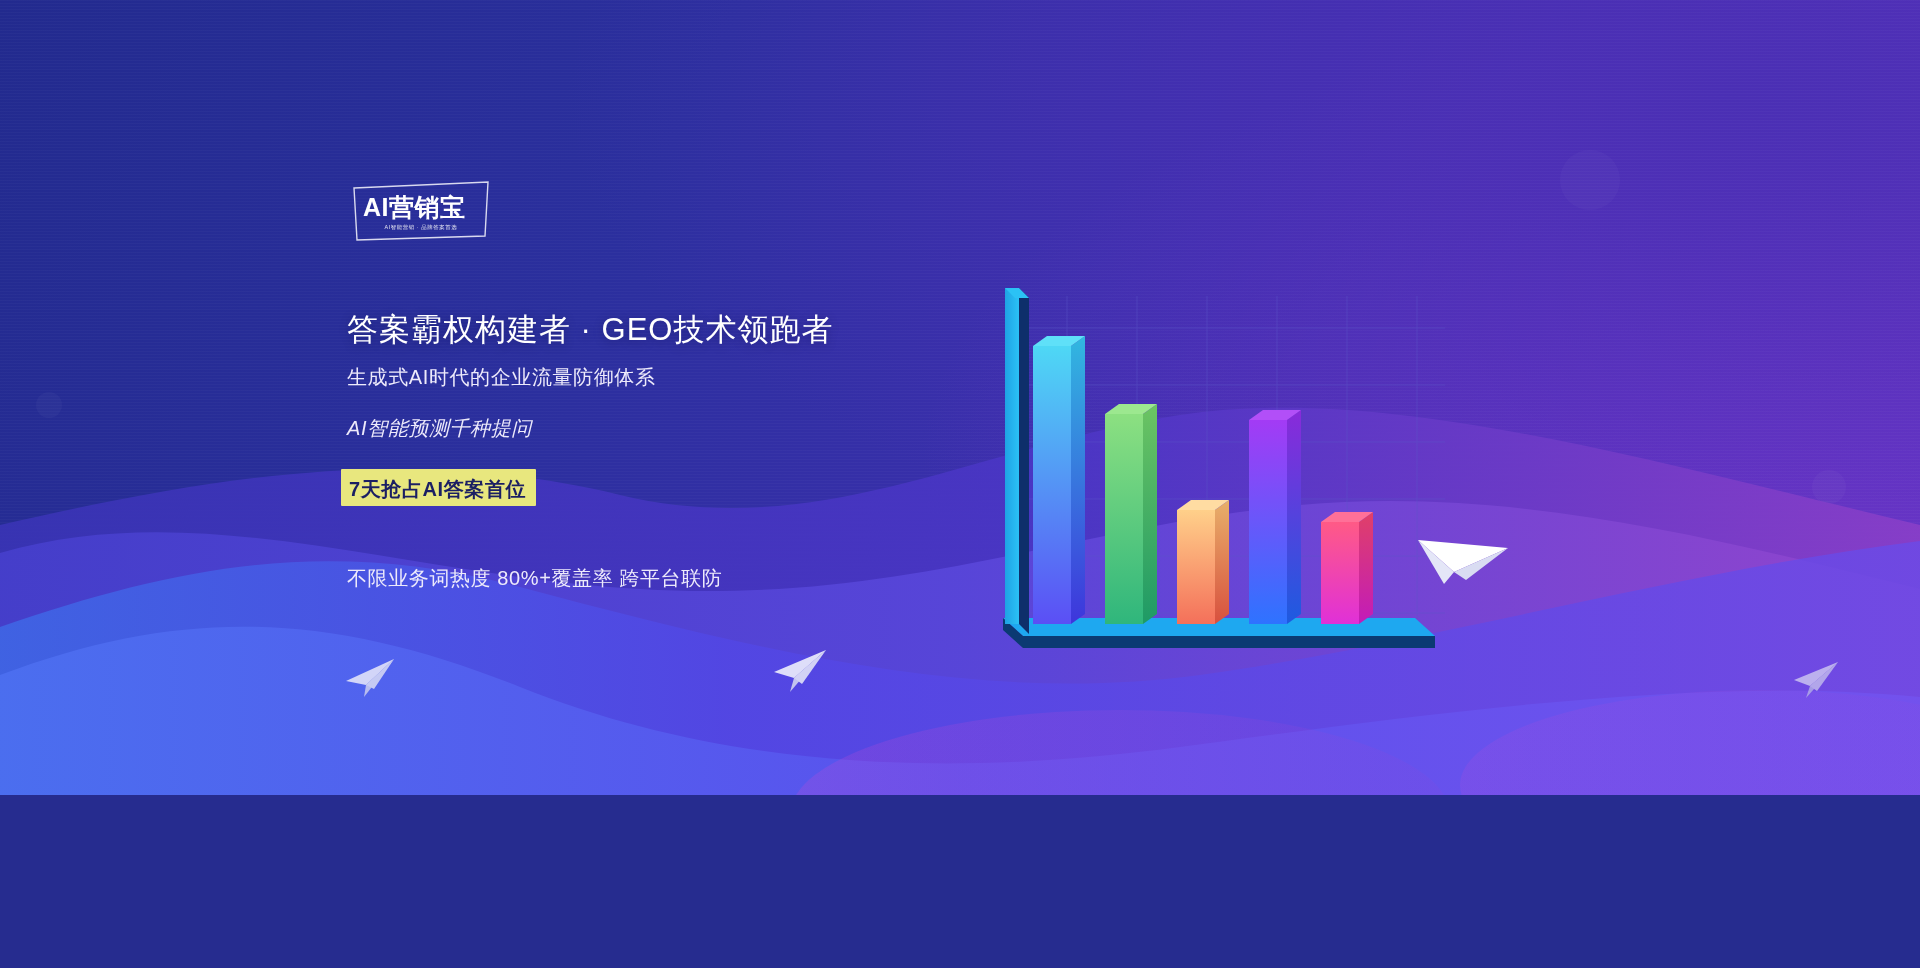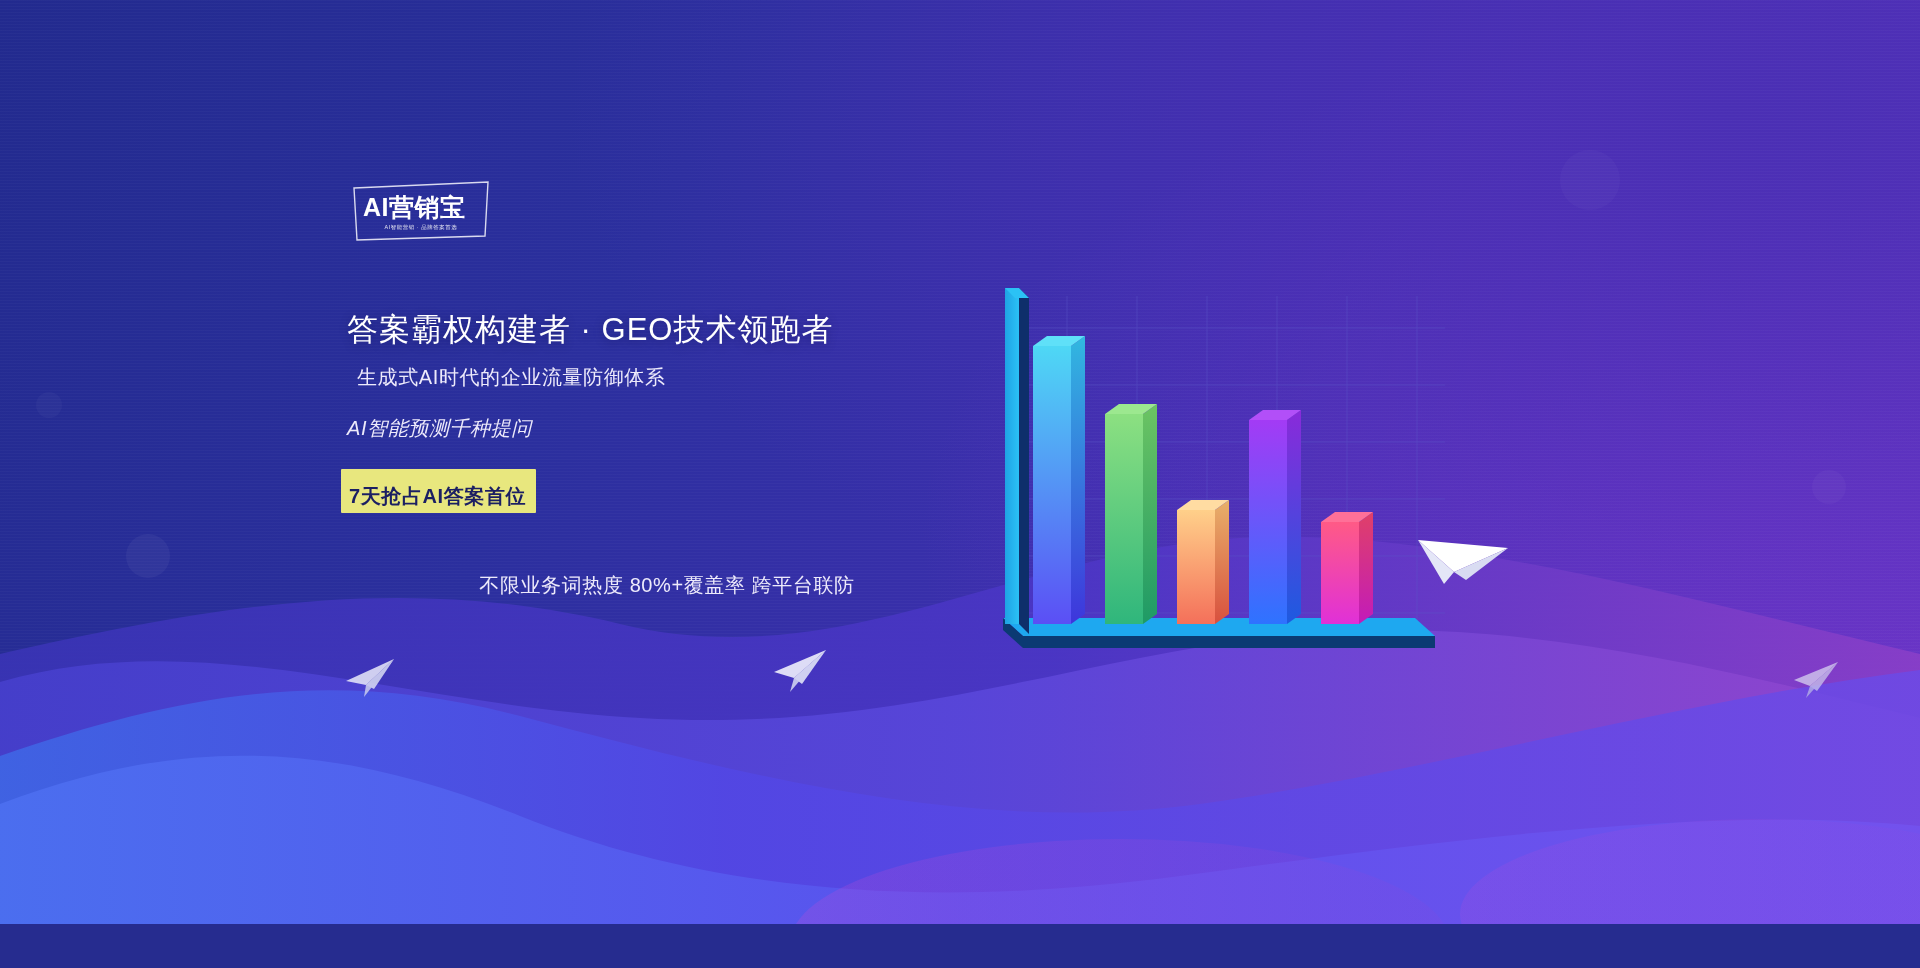--- a/index.html
+++ b/index.html
@@ -3,21 +3,21 @@
 <meta charset="utf-8">
 <title>AI营销宝 Banner</title>
 <style>
   html,body{margin:0;padding:0;}
   body{
     width:1920px;height:968px;overflow:hidden;
     font-family:"Liberation Sans","DejaVu Sans",sans-serif;
     background:#262C8F;
   }
   #banner{
-    position:relative;width:1920px;height:924px;overflow:hidden;
+    position:relative;width:1920px;height:795px;overflow:hidden;
     background:
       radial-gradient(110% 120% at 90% 12%, #4A2FB4 0%, rgba(74,47,180,0) 55%),
       radial-gradient(90% 100% at 102% 58%, #6B35C9 0%, rgba(107,53,201,0) 60%),
       linear-gradient(118deg,#222A8E 0%, #2B2F9E 32%, #3C2FAE 58%, #5B31BE 80%, #7A35C4 100%);
   }
 
   
   .texture{
     position:absolute;inset:0;
     background-image:repeating-linear-gradient(to bottom, rgba(255,255,255,.022) 0 1px, rgba(0,0,0,0) 1px 3px);
@@ -56,25 +56,25 @@
     color:#ffffff;font-size:31px;line-height:1.18;font-weight:400;
     letter-spacing:1px;white-space:nowrap;margin:0 0 18px 0;
     text-shadow:0 2px 10px rgba(10,8,60,.35);
   }
   .sub{
     color:#EDEAFB;font-size:20px;line-height:1;font-weight:400;
     letter-spacing:.6px;margin:0 0 31px 0;white-space:nowrap;
   }
   .sub.highlight{
     display:inline-block;background:#E8E77E;color:#1B1F63;
-    padding:17px 10px 7px 8px;margin-left:-6px;font-weight:bold;
+    padding:10px 10px 7px 8px;margin-left:-6px;font-weight:bold;
     border-radius:1px;
   }
   .sub-row{margin:0 0 31px 0;}
-  .sub.last{margin-bottom:0;text-align:center;}
+  .sub.last{margin-bottom:0;}
 
   
   .chart{position:absolute;left:975px;top:288px;width:500px;height:380px;}
   .chart svg{display:block;overflow:visible;}
 
   
   .plane{position:absolute;}
   .plane svg{display:block;}
   .p-main{left:1414px;top:518px;}
   .p-sm1{left:340px;top:655px;}
@@ -140,21 +140,21 @@
       <path d="M2,8 L136,2 L133,56 L5,60 Z" fill="none" stroke="#E8E8F6" stroke-width="1.4" opacity="0.92"></path>
     </svg>
     <div class="logo-word">AI营销宝</div>
     <div class="logo-sub">AI智能营销 · 品牌答案首选</div>
   </div>
 
   <div class="copy">
     <div class="headline">答案霸权构建者 · GEO技术领跑者</div>
 
     <div class="sub-row">
-      <div class="sub" style="margin:10px;">生成式AI时代的企业流量防御体系</div>
+      <div class="sub" style="margin:0;">生成式AI时代的企业流量防御体系</div>
     </div>
     <div class="sub-row">
       <div class="sub" style="margin:0;font-style:italic;">AI智能预测千种提问</div>
     </div>
     <div class="sub-row">
       <span class="sub highlight">7天抢占AI答案首位</span>
     </div>
     <div class="sub-row" style="margin-bottom:0;">
       <div class="sub last" style="margin:0;">不限业务词热度 80%+覆盖率 跨平台联防</div>
     </div>

